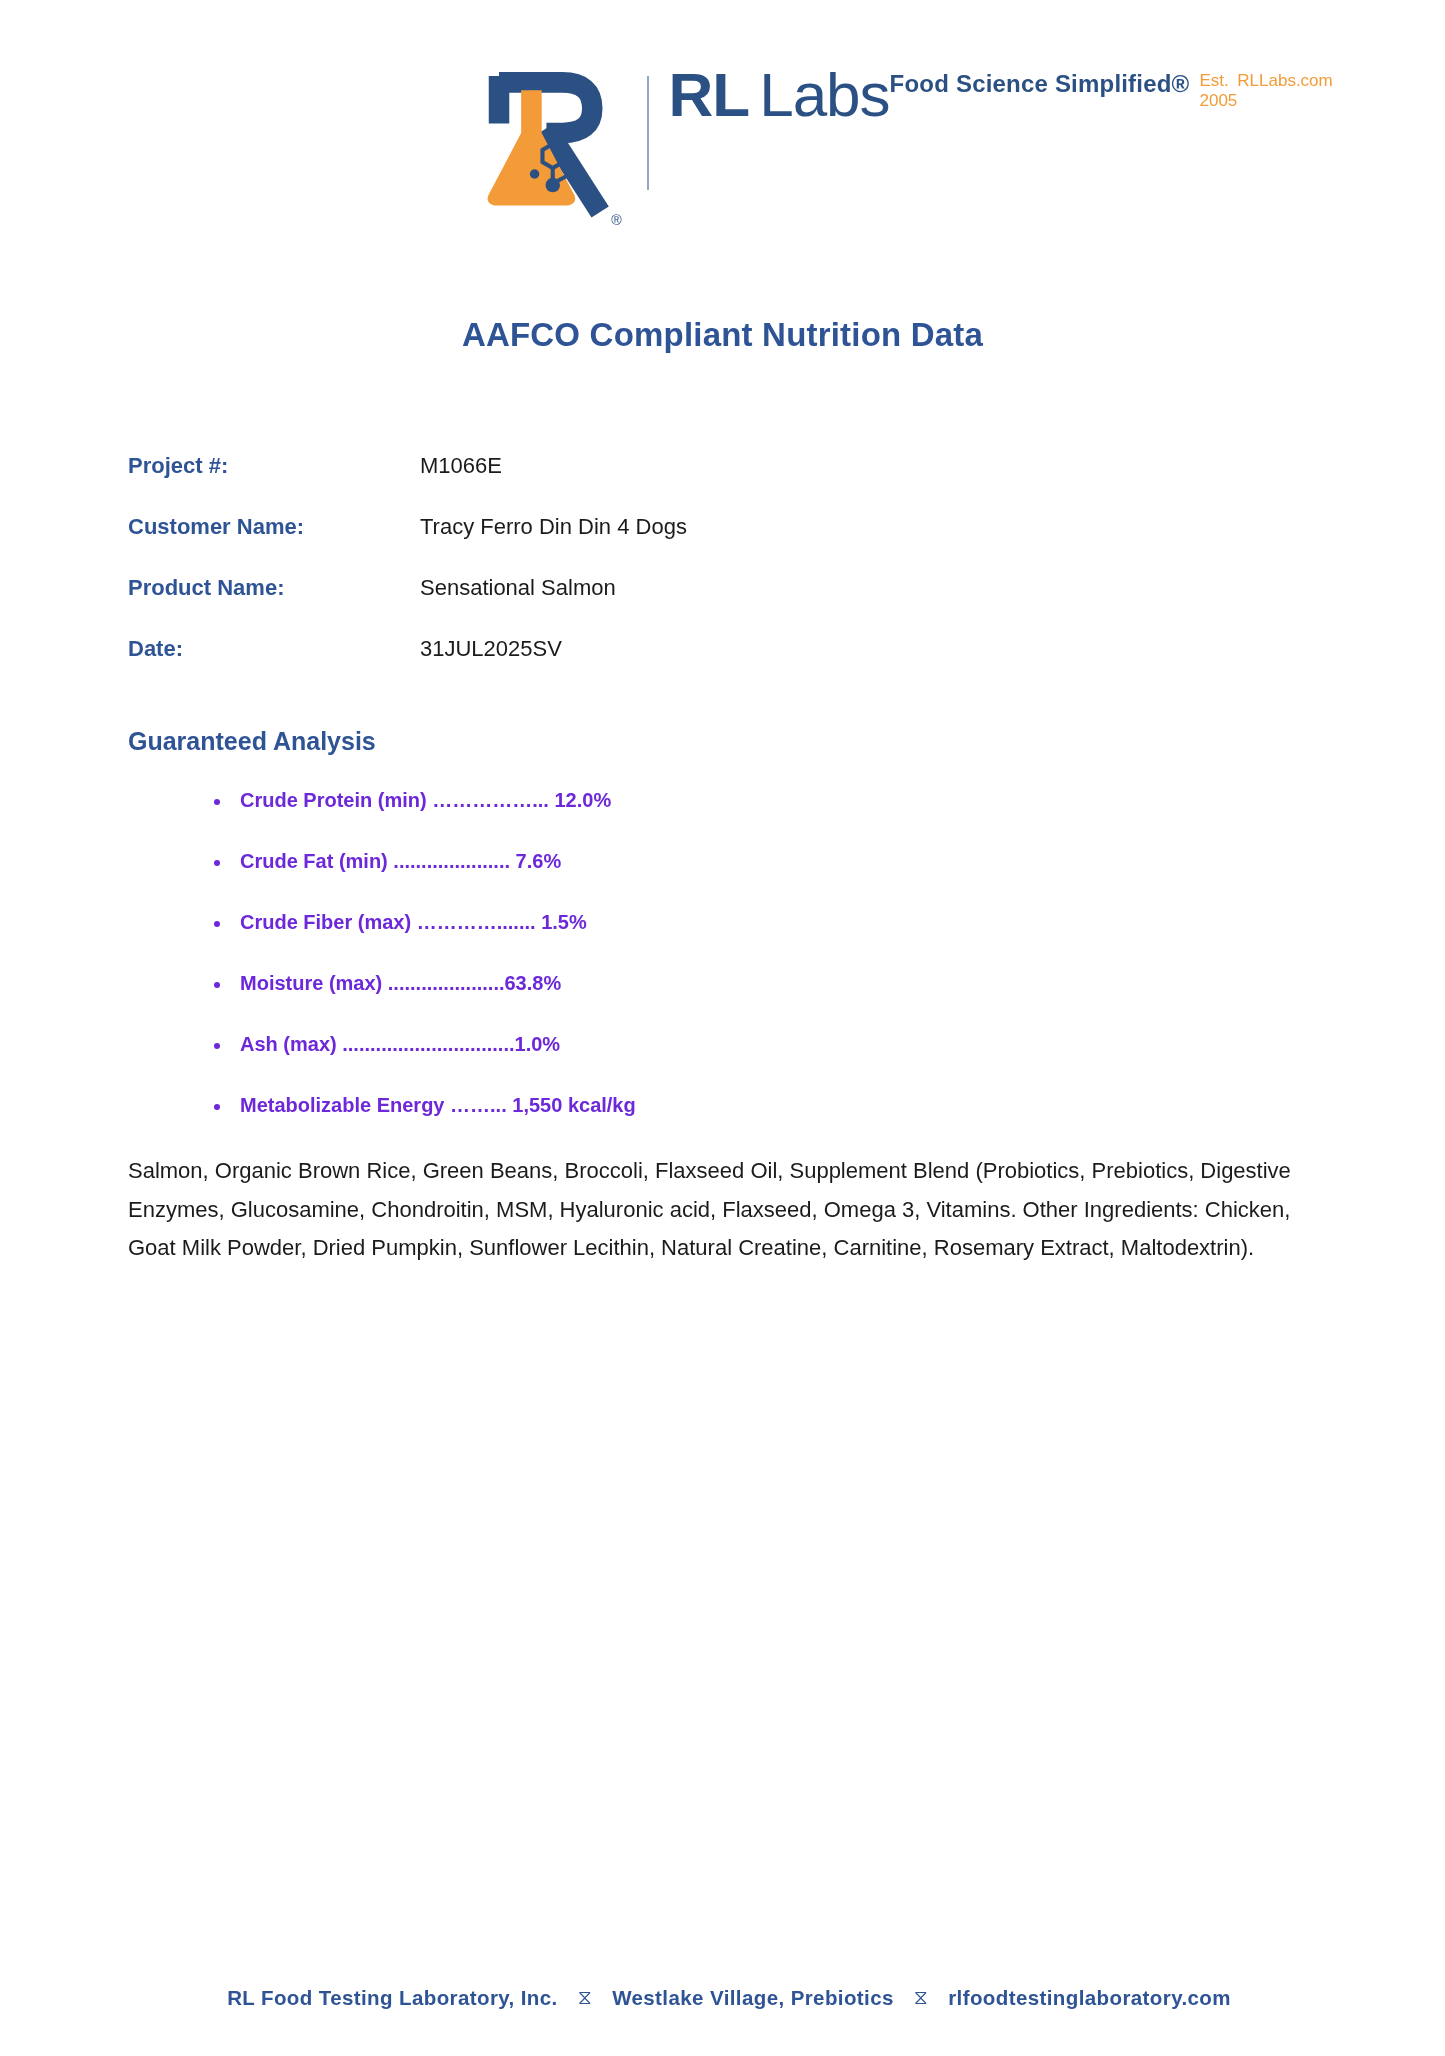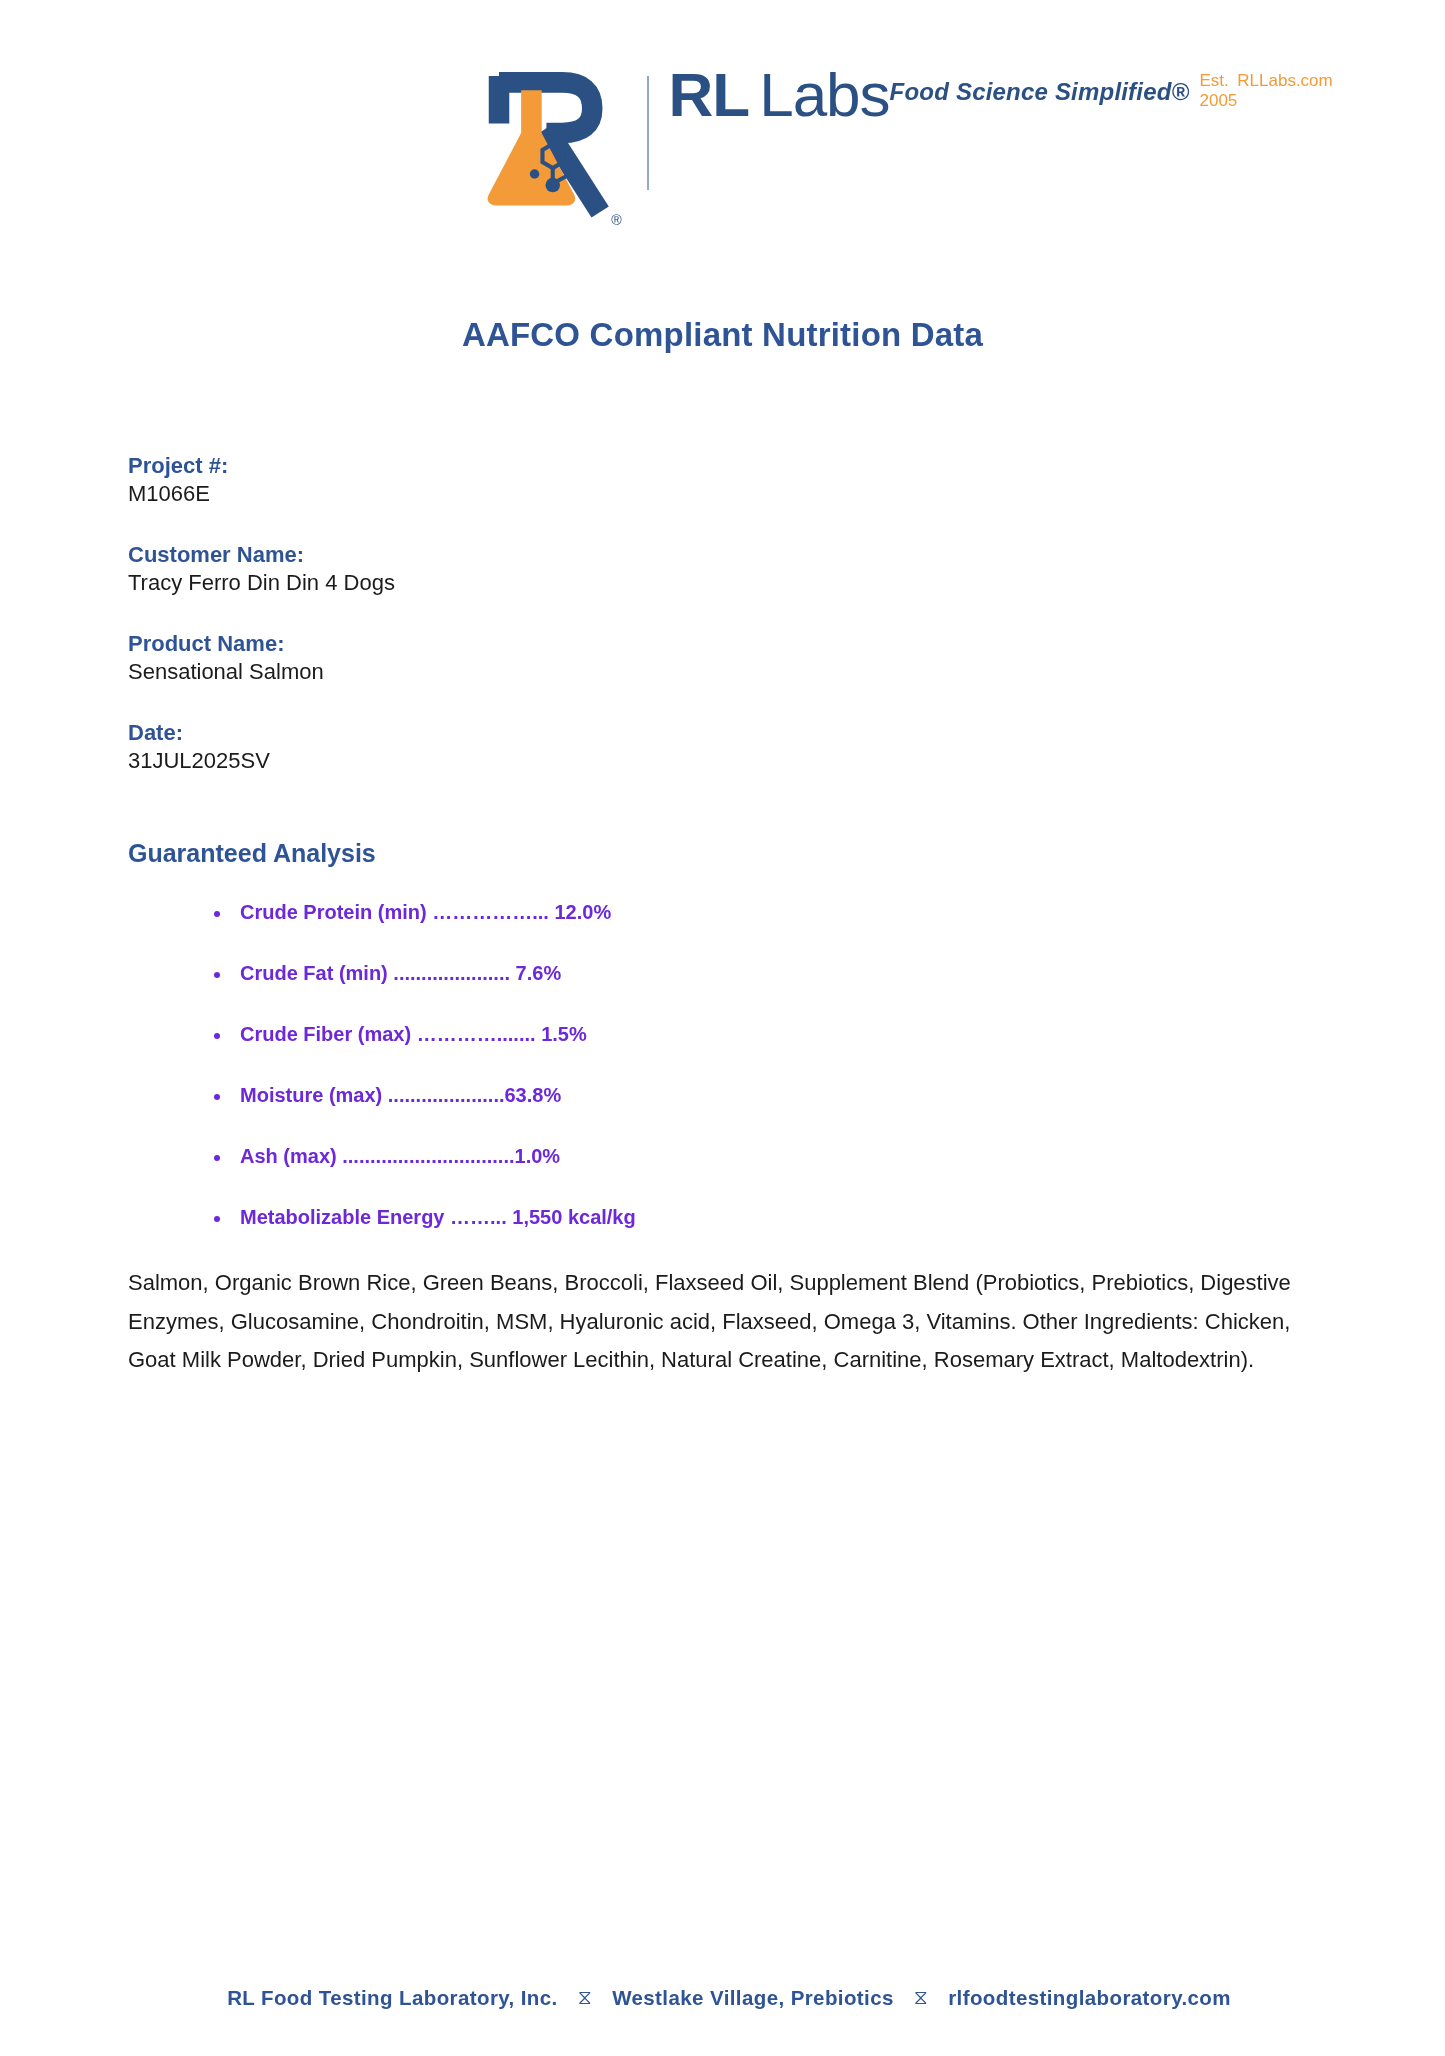--- a/index.html
+++ b/index.html
@@ -16,35 +16,35 @@
   .logo-row {
     display: flex; justify-content: center; align-items: flex-start;
     gap: 20px; padding-top: 60px;
   }
   .logo-mark { width: 158px; height: 168px; flex: 0 0 auto; }
   .logo-divider { width: 2px; height: 114px; background: #93a7c6; margin-top: 16px; }
   .logo-text { display: flex; flex-direction: row; width: 308px; padding-top: 6px; }
   .brand { color: #2b5083; font-size: 62px; line-height: 58px; letter-spacing: -1px; white-space: nowrap; }
   .brand .brand-bold { font-weight: 800; }
   .brand .brand-light { font-weight: 400; margin-left: 10px; }
-  .tagline { font-weight: 700; color: #2b5083; font-size: 24px; margin-top: 12px; letter-spacing: 0.2px; white-space: nowrap; font-style: italic; }
+  .tagline { font-weight: 700; color: #2b5083; font-size: 24px; margin-top: 4px; letter-spacing: 0.2px; white-space: nowrap; }
   .logo-bottomrow {
     display: flex; justify-content: space-between;
     color: #f29b38; font-weight: 400; font-size: 17px; margin-top: 5px; margin-left: 10px;
   }
 
   
   .doc-title {
     text-align: center; color: #2f5496; font-weight: 700;
     font-size: 33px; margin-top: 88px; letter-spacing: 0.2px;
   }
 
   
   .info { margin: 98px 0 0 128px; }
-  .info-row { display: flex; margin-bottom: 33px; font-size: 22px; line-height: 28px; flex-direction: column; }
+  .info-row { display: flex; margin-bottom: 33px; font-size: 22px; line-height: 28px; }
   .info-label { width: 292px; font-weight: 700; color: #2f5496; flex: 0 0 auto; }
   .info-value { color: #1b1b1b; }
 
   
   .ga-heading { margin: 64px 0 0 128px; color: #2f5496; font-weight: 700; font-size: 25px; }
   .ga-list { margin: 30px 0 0 0; padding-left: 232px; }
   .ga-list li {
     font-weight: 700; font-size: 20px; line-height: 28px;
     margin-bottom: 33px; color: #6d28d9; padding-left: 8px;
   }

